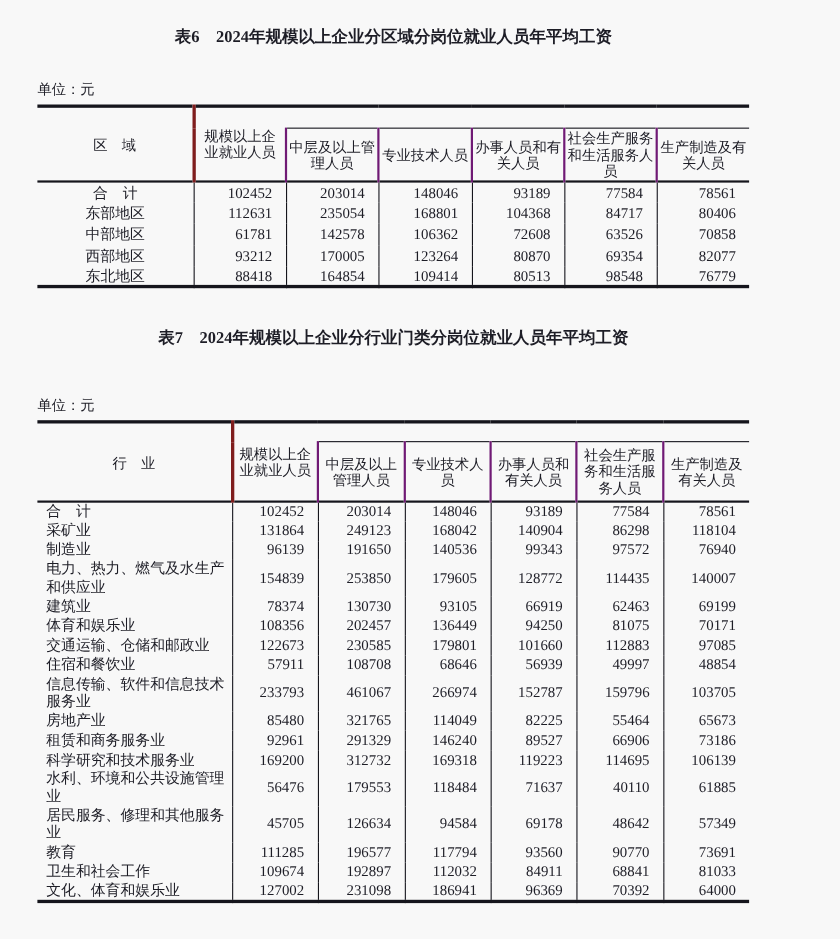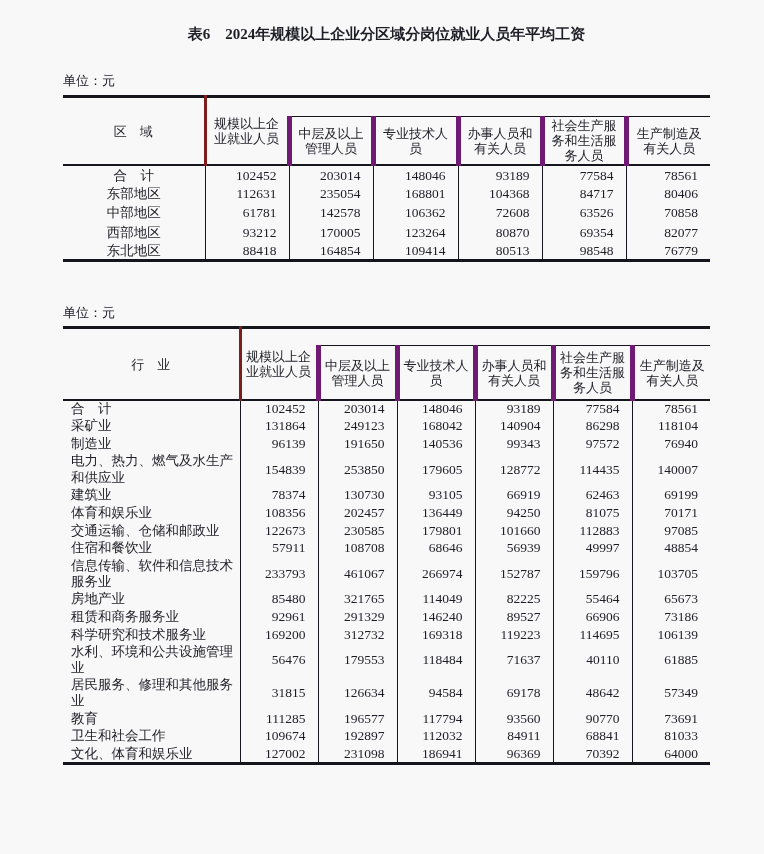--- a/index.html
+++ b/index.html
@@ -1,32 +1,32 @@
 <!DOCTYPE html>
 <html><head>
 <meta charset="utf-8">
 <style>
   html,body{margin:0;padding:0;background:#f8f8f8;}
   .page{width:764px;height:854px;background:#f8f8f8;color:#1d1d26;
         font-family:"Liberation Serif","DejaVu Serif",serif;overflow:hidden;}
-  .content{width:647px;margin-left:63px;}
+  .content{width:647px;margin-left:34px;}
   .tbl-title{margin:0;text-align:center;font-size:15px;font-weight:bold;line-height:20px;}
   #t6-title{padding-top:24px;}
   #t7-title{margin-top:36px;}
   .unit{font-size:13px;line-height:18px;}
   #t6-unit{margin-top:28px;margin-bottom:5px;}
   #t7-unit{margin-top:42px;margin-bottom:4px;}
   table.stat{border-collapse:collapse;width:647px;table-layout:fixed;
              border-top:3px solid #15151c;border-bottom:3px solid #15151c;}
   table.stat thead{border-bottom:2px solid #15151c;}
   table.stat th{font-weight:normal;font-size:13px;text-align:center;
                 vertical-align:middle;line-height:15px;padding:1px 2px;}
   th.rowhead{font-size:14px;}
   th.col-first{border-left:3px solid #7f1d1d;}
-  tr.rowB th.box{border-left:5px solid #701a75;border-top:1px solid #15151c;}
+  tr.rowB th.box{border-left:2px solid #701a75;border-top:1px solid #15151c;}
   .t6 thead tr.rowA{height:20px;}
   .t6 thead tr.rowB{height:48px;}
   .t7 thead tr.rowA{height:18px;}
   .t7 thead tr.rowB{height:54px;}
   table.stat tbody td{border-left:1px solid #15151c;vertical-align:middle;
                       font-size:13.5px;padding:0;}
   table.stat tbody td.label{border-left:none;}
   table.stat tbody td.num{text-align:right;padding-right:12px;}
   .t6 tbody tr{height:19.2px;}
   .t7 tbody tr{height:17.8px;}
@@ -111,20 +111,21 @@
             <td class="num">88418</td>
             <td class="num">164854</td>
             <td class="num">109414</td>
             <td class="num">80513</td>
             <td class="num">98548</td>
             <td class="num">76779</td>
           </tr>
         </tbody>
     </table>
 
+    <h2 class="tbl-title" id="t7-title">表7　2024年规模以上企业分行业门类分岗位就业人员年平均工资</h2>
     <div class="unit" id="t7-unit">单位：元</div>
 
     <table class="stat t7">
       <colgroup>
         <col style="width:177px">
           <col style="width:78px">
           <col style="width:79px">
         <col style="width:78px">
           <col style="width:78px">
           <col style="width:79px">
@@ -257,21 +258,21 @@
             <td class="label">水利、环境和公共设施管理业</td>
             <td class="num">56476</td>
             <td class="num">179553</td>
             <td class="num">118484</td>
             <td class="num">71637</td>
             <td class="num">40110</td>
             <td class="num">61885</td>
           </tr>
           <tr>
             <td class="label">居民服务、修理和其他服务业</td>
-            <td class="num">31815</td>
+            <td class="num">45705</td>
             <td class="num">126634</td>
             <td class="num">94584</td>
             <td class="num">69178</td>
             <td class="num">48642</td>
             <td class="num">57349</td>
           </tr>
           <tr>
             <td class="label">教育</td>
             <td class="num">111285</td>
             <td class="num">196577</td>

